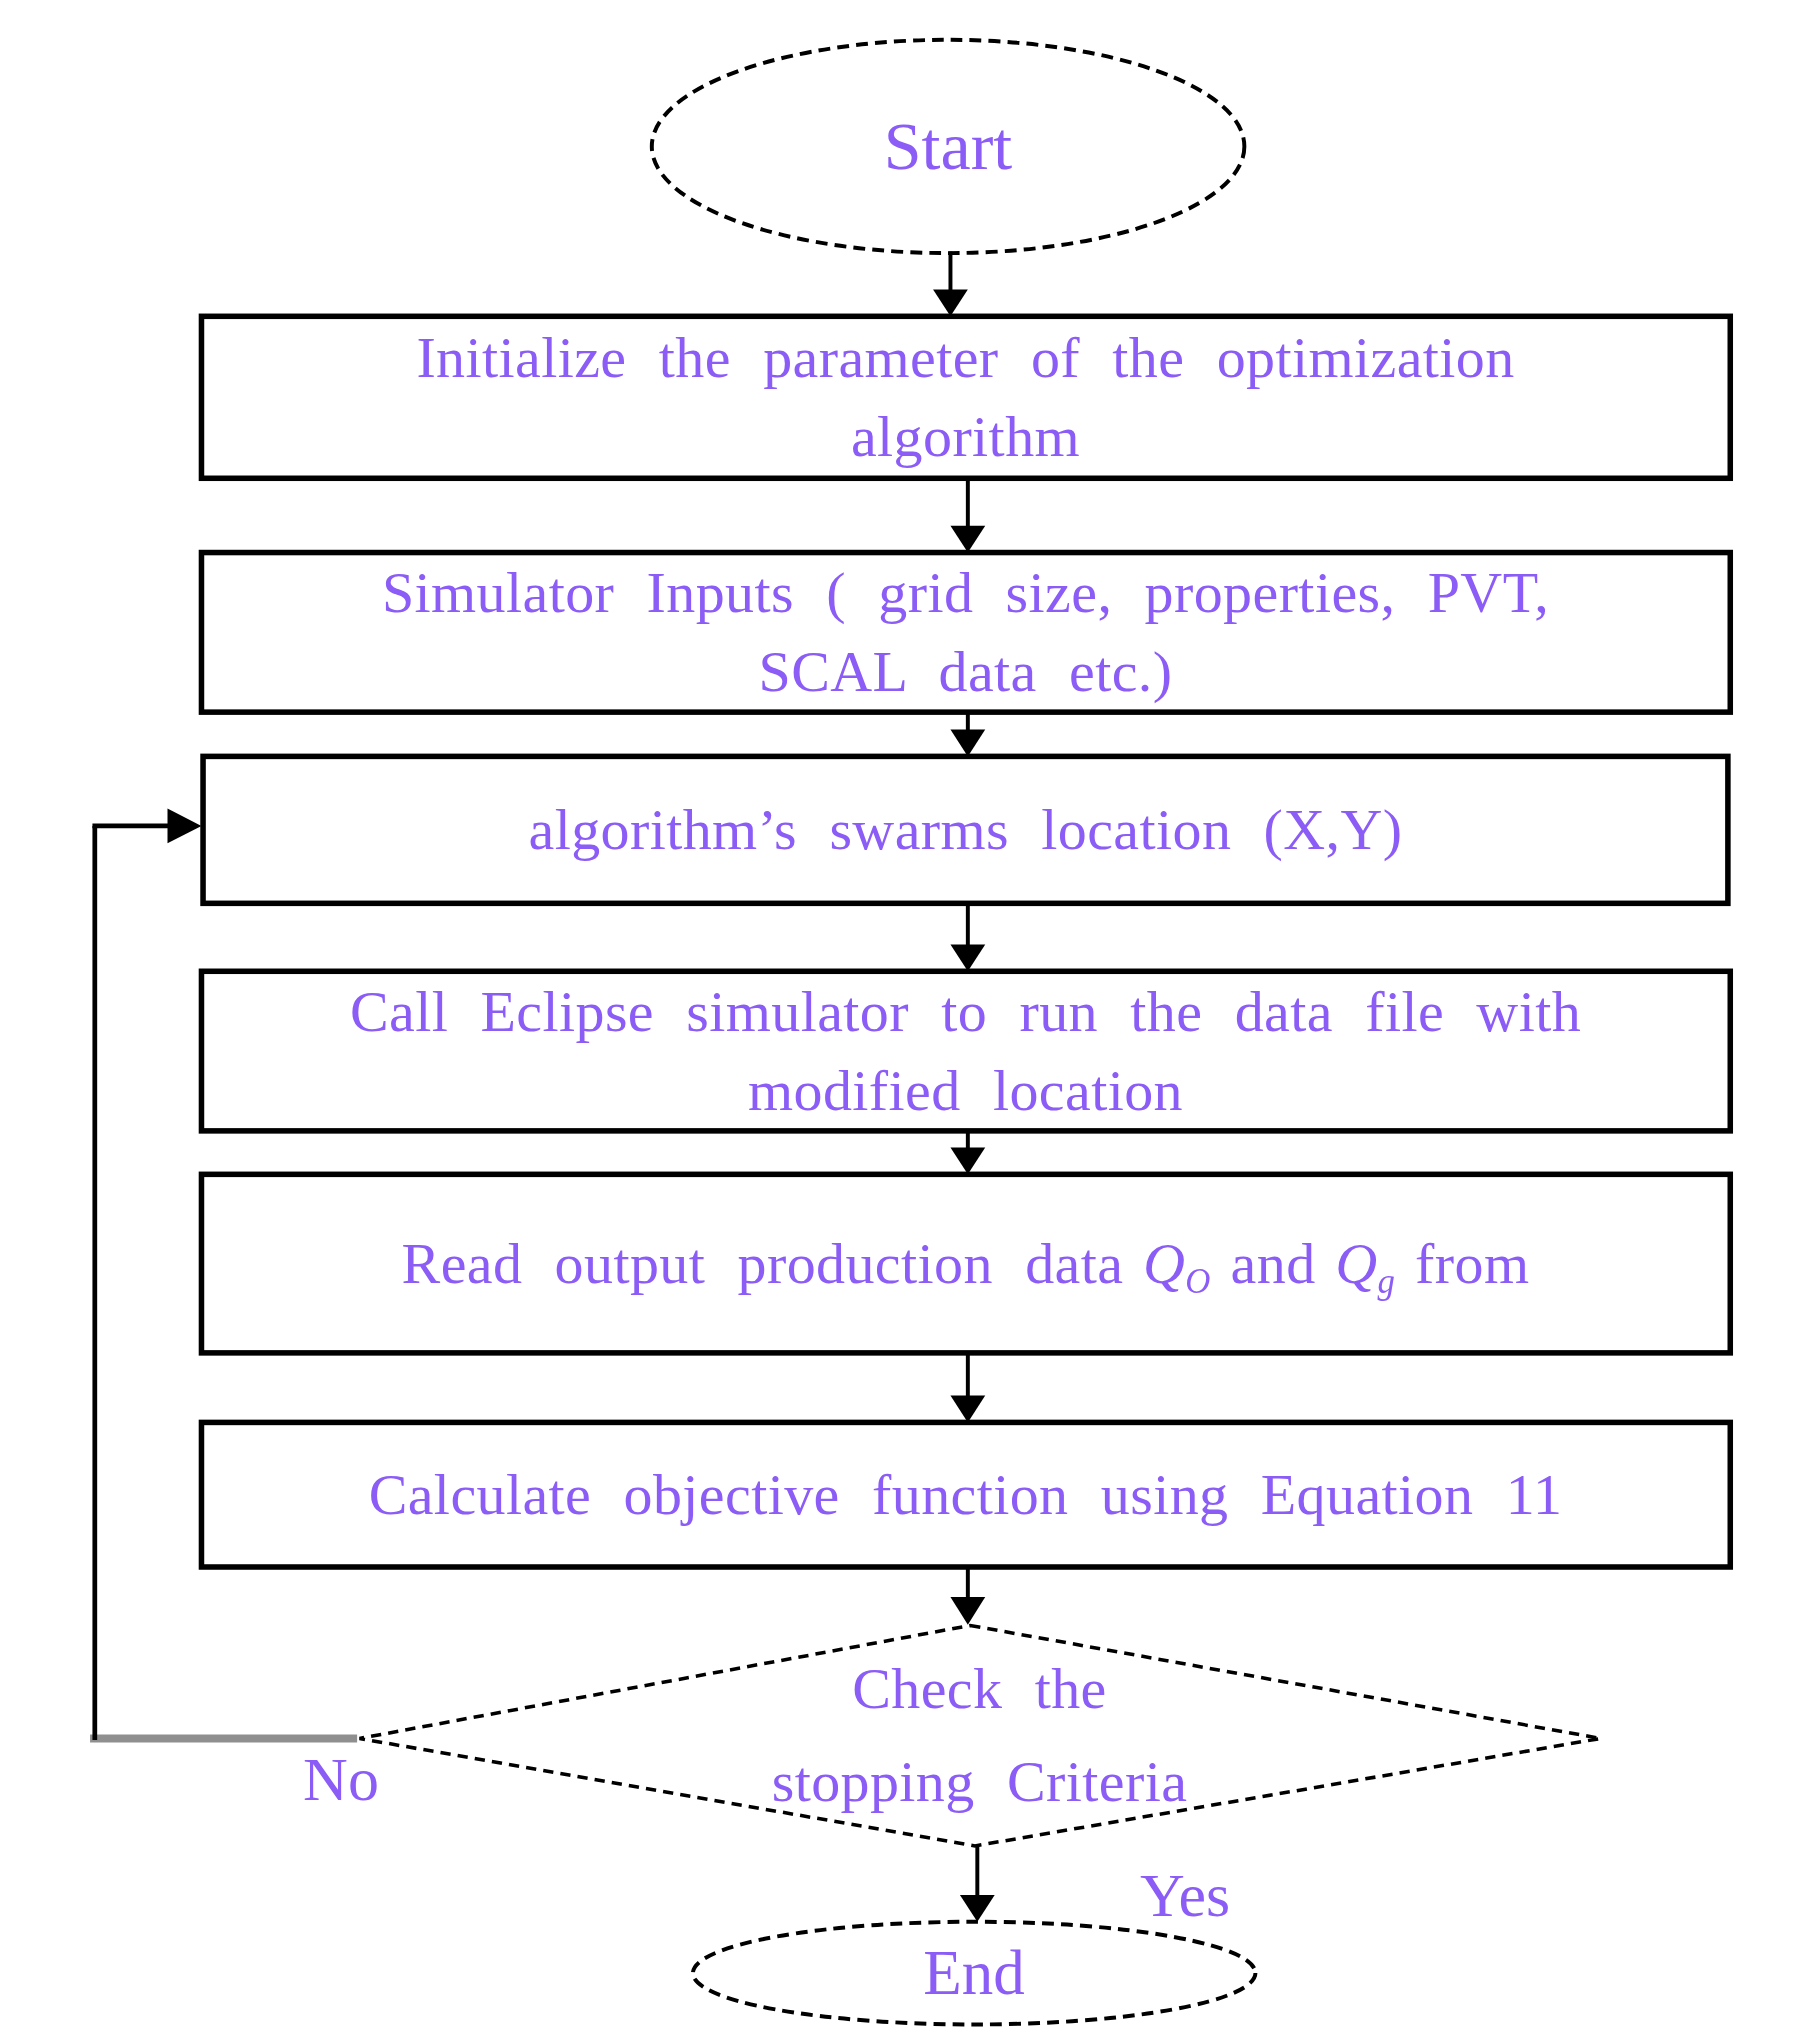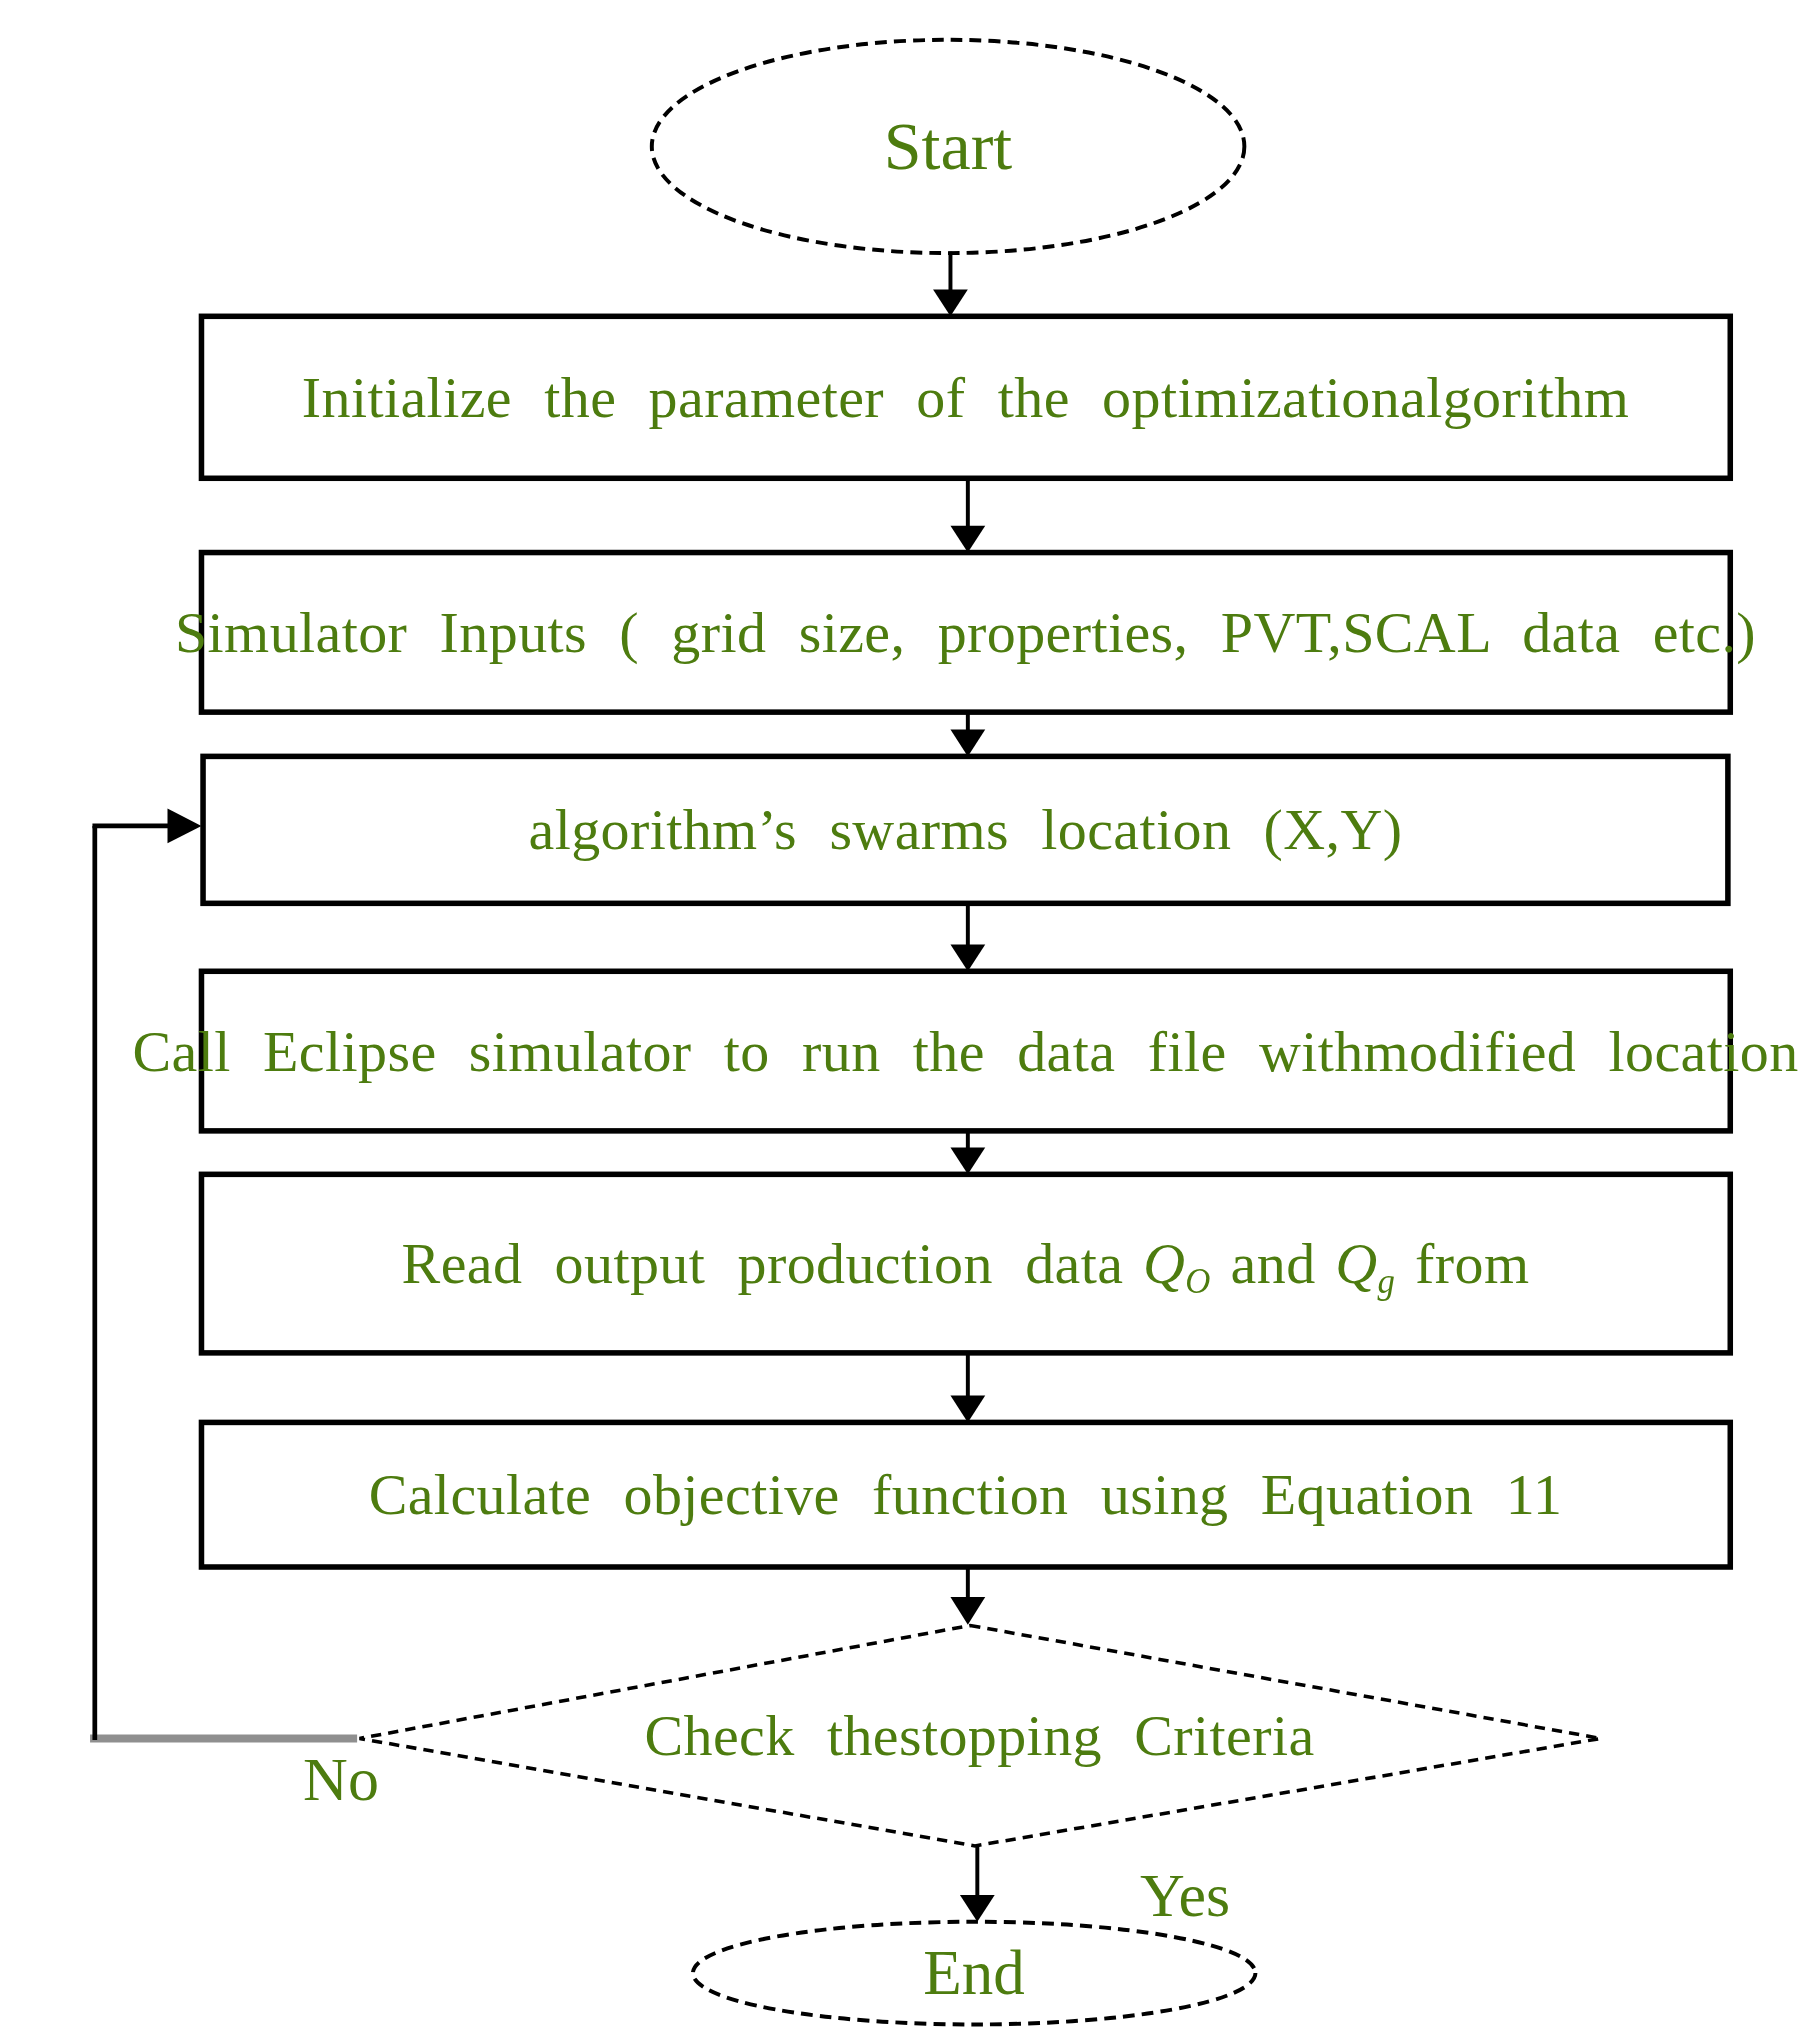--- a/index.html
+++ b/index.html
@@ -1,27 +1,27 @@
 <!DOCTYPE html>
 <html style="font-size:12.6px"><head>
 <meta charset="utf-8">
 <style>
   html,body{margin:0;padding:0;background:#ffffff;}
   .canvas{
     position:relative;
     width:1799px;height:2035px;
     background:#ffffff;
     font-family:"Liberation Serif","DejaVu Serif",serif;
-    color:#4d7c0f;
+    color:#8b5cf6;
     overflow:hidden;
   }
   .shapes{position:absolute;left:0;top:0;width:1799px;height:2035px;}
   .node-text{
     position:absolute;
-    display:flex;flex-direction:row;
+    display:flex;flex-direction:column;
     align-items:center;justify-content:center;
     text-align:right;white-space:nowrap;
   }
   .node-text .line{
     font-size:58px;
     line-height:79px;
     word-spacing:0.30em;
     letter-spacing:0.4px;
   }
   .diamond-text .line{line-height:93px;}

